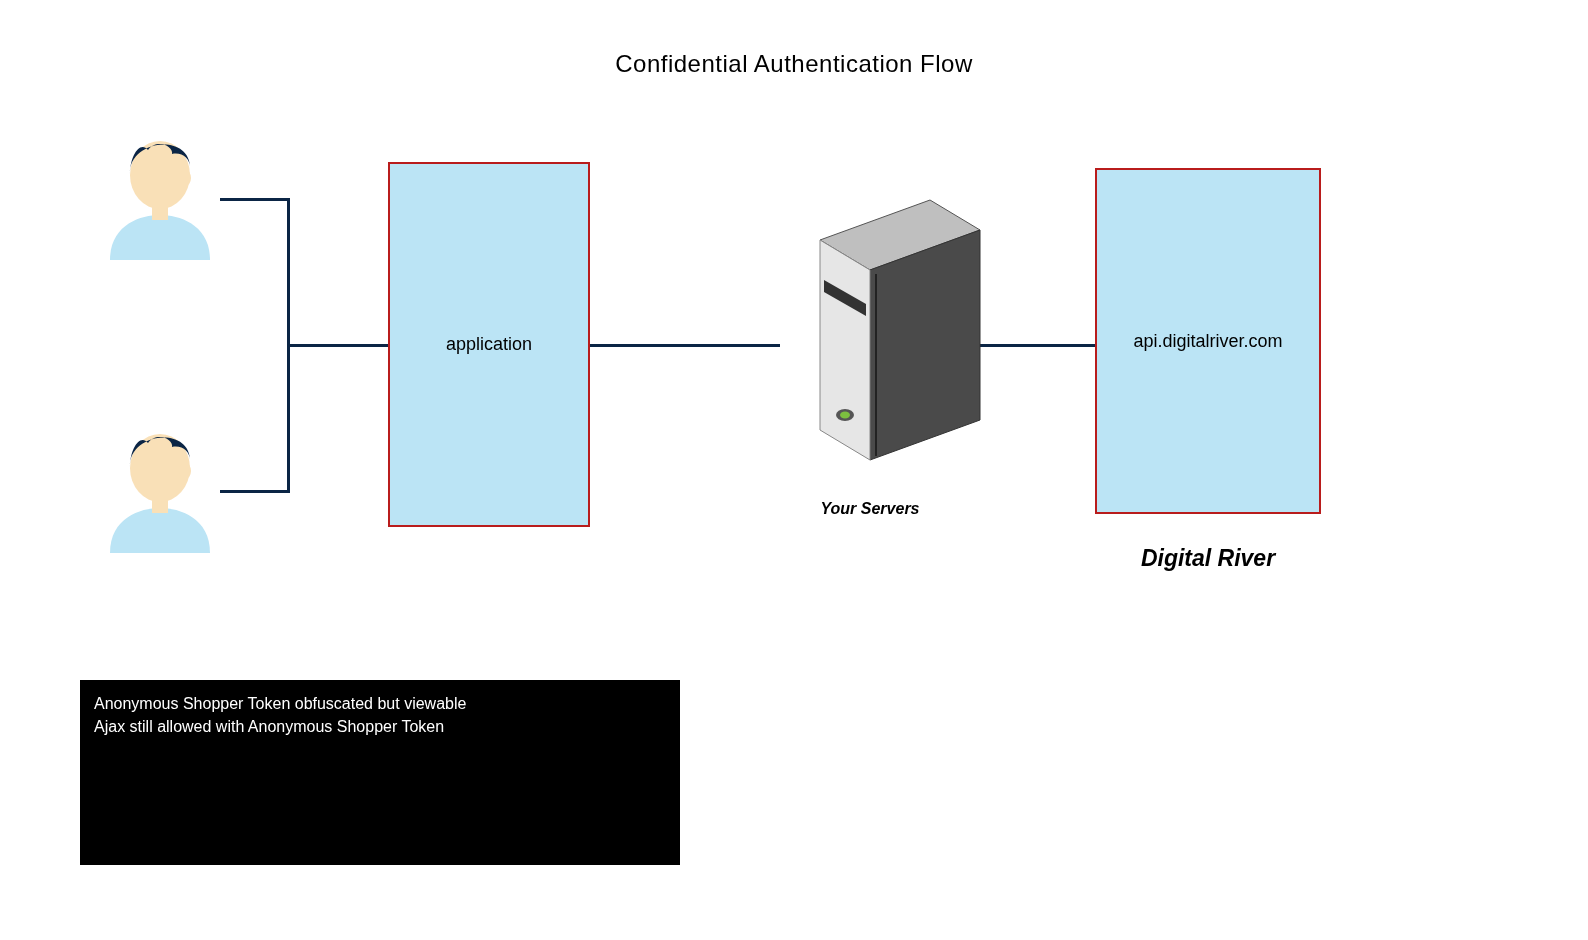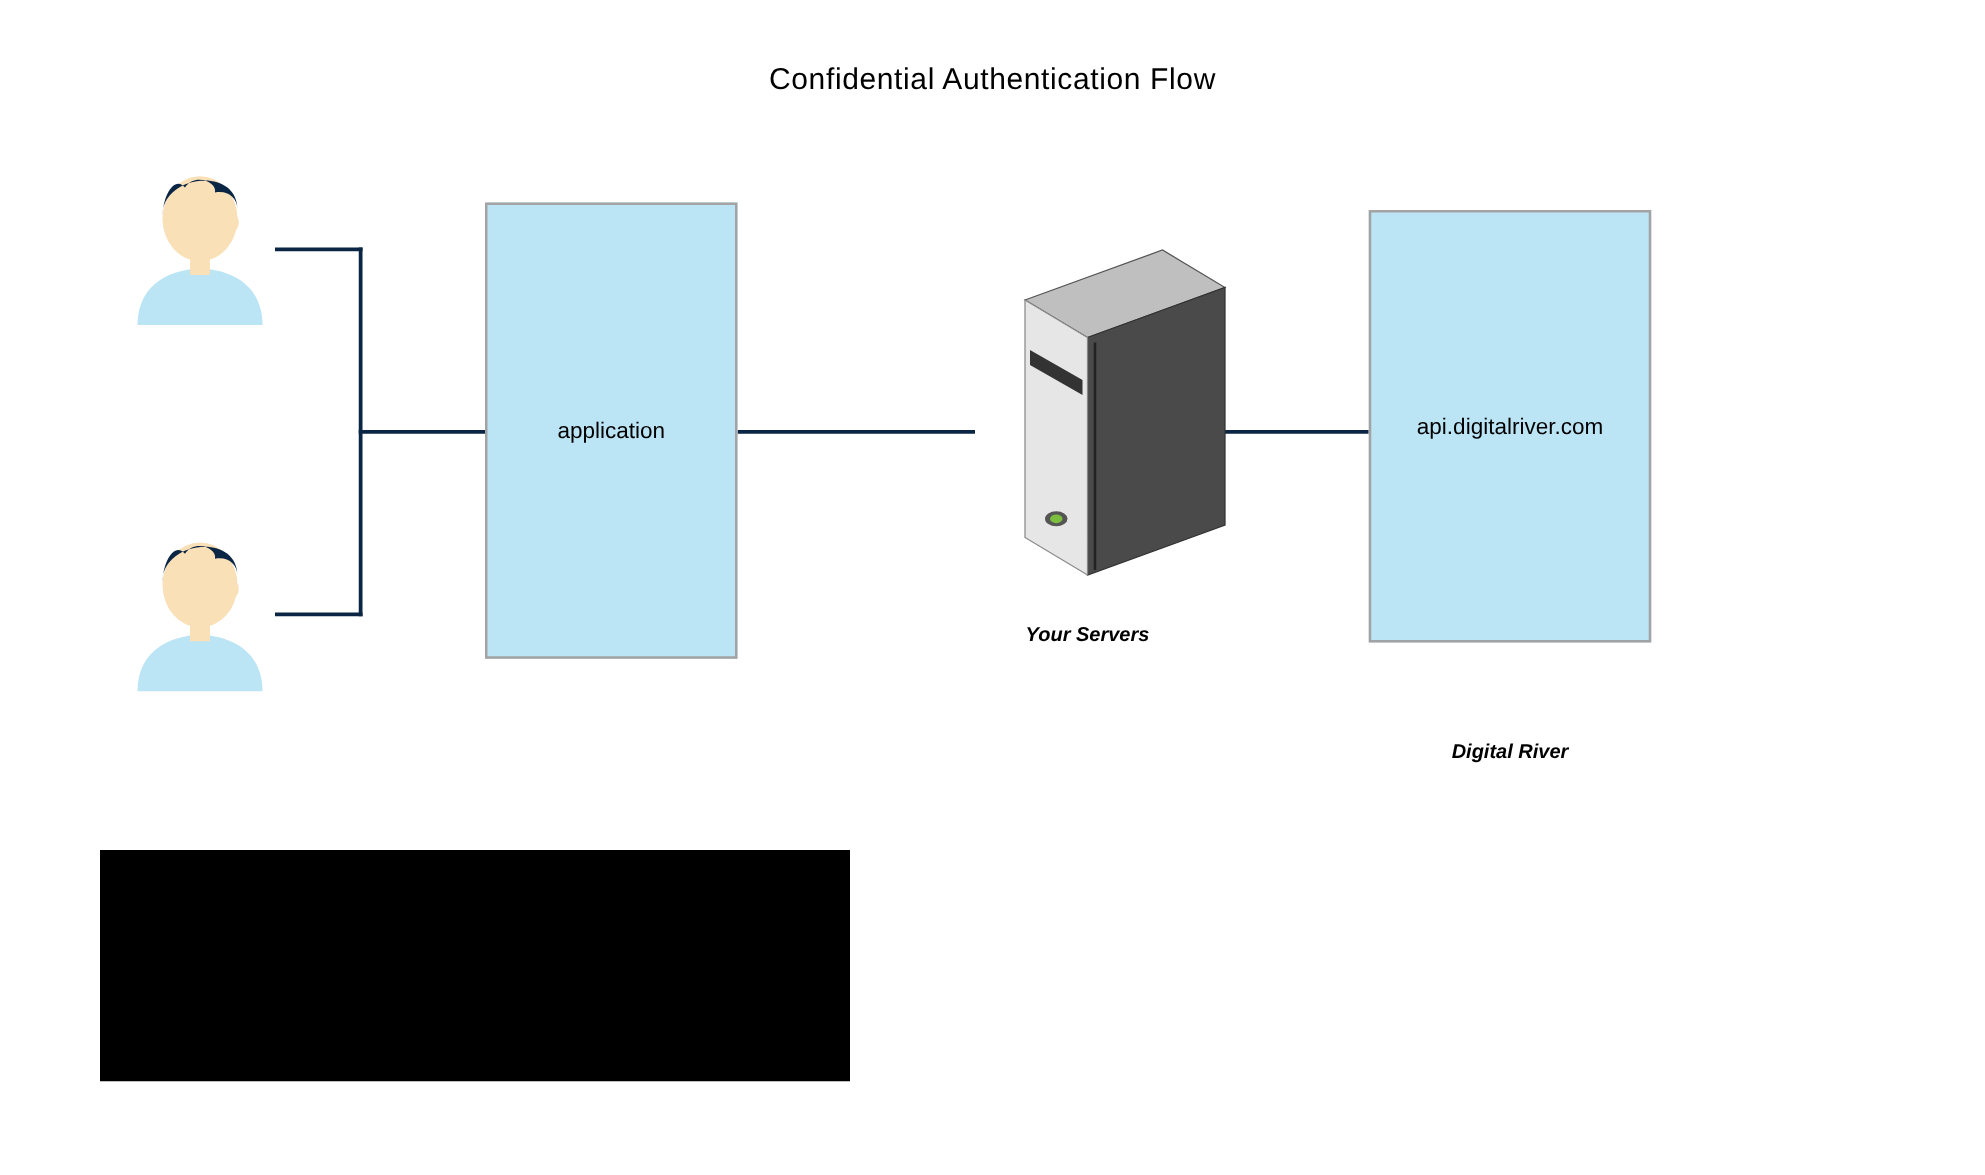--- a/index.html
+++ b/index.html
@@ -23,42 +23,42 @@
     letter-spacing: 0.5px;
   }
   .canvas {
     position: absolute;
     top: 0; left: 0;
     width: 1588px; height: 940px;
   }
   .box {
     position: absolute;
     background: #BBE4F5;
-    border: 2px solid #a3a3a3;
+    border: 2px solid #b91c1c;
     display: flex;
     align-items: center;
     justify-content: center;
     font-size: 18px;
     color: #000;
     text-align: right;
     padding: 8px;
   }
   #application-box { left: 388px; top: 162px; width: 202px; height: 365px; }
   #api-box { left: 1095px; top: 168px; width: 226px; height: 346px; }
 
   .label {
     position: absolute;
     font-size: 16px;
     font-weight: 700;
     color: #000;
     text-align: center;
     font-style: italic;
   }
   #your-servers-label { left: 770px; top: 500px; width: 200px; }
-  #digital-river-label { left: 1095px; top: 545px; width: 226px; font-size: 16px; margin-top: 48px; }
+  #digital-river-label { left: 1095px; top: 545px; width: 226px; font-size: 23px; }
 
   
   .hline, .vline {
     position: absolute;
     background: #0B2545;
   }
   .hline { height: 3px; }
   .vline { width: 3px; }
 
   
@@ -160,15 +160,19 @@
     <svg viewBox="0 0 140 150" width="140" height="150">
       <path d="M20,140 C20,105 50,95 70,95 C90,95 120,105 120,140 Z" fill="#BBE4F5"></path>
       <rect x="62" y="80" width="16" height="20" fill="#F9E0B7"></rect>
       <ellipse cx="70" cy="55" rx="30" ry="34" fill="#F9E0B7"></ellipse>
       <path d="M40,54 C38,20 100,12 100,48 C100,38 92,32 82,34 C84,26 66,18 58,30 C50,20 40,36 40,54 Z" fill="#0B2545"></path>
       <ellipse cx="95" cy="58" rx="6" ry="8" fill="#F9E0B7"></ellipse>
     </svg>
   </div>
 
   <div class="note-block">
+    <p>
+      <span>Anonymous Shopper Token obfuscated but viewable</span><br>
+      <span>Ajax still allowed with Anonymous Shopper Token</span>
+    </p>
   </div>
 
 </div>
 
 </body></html>

